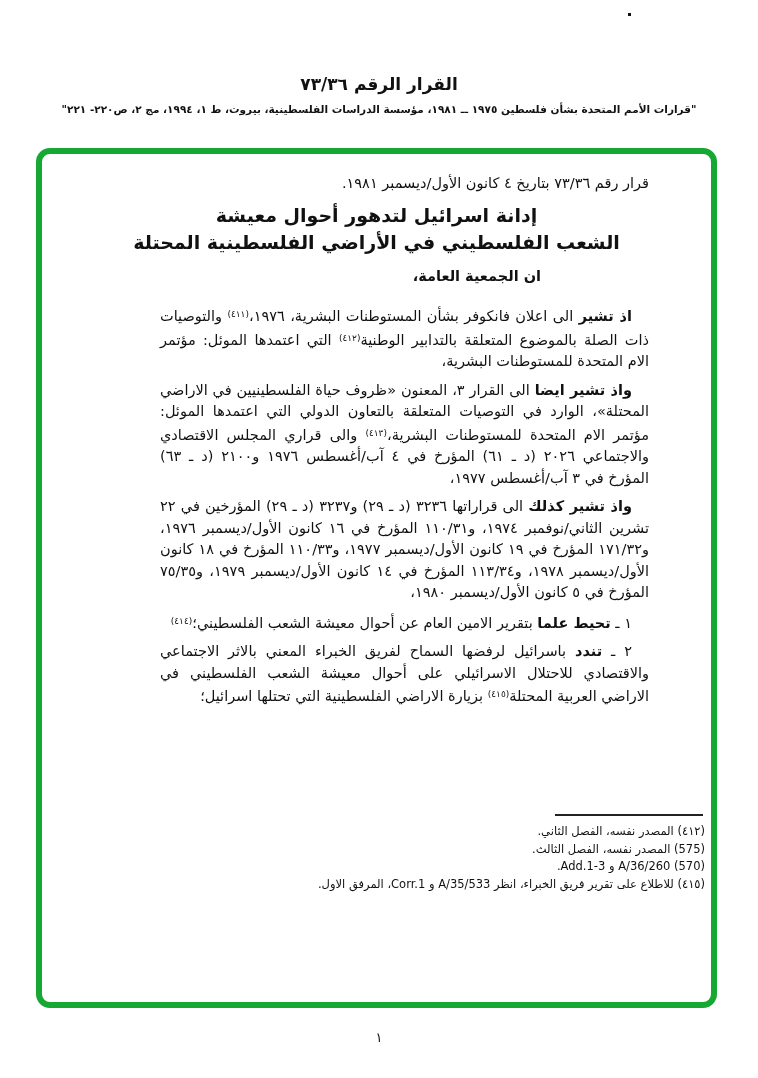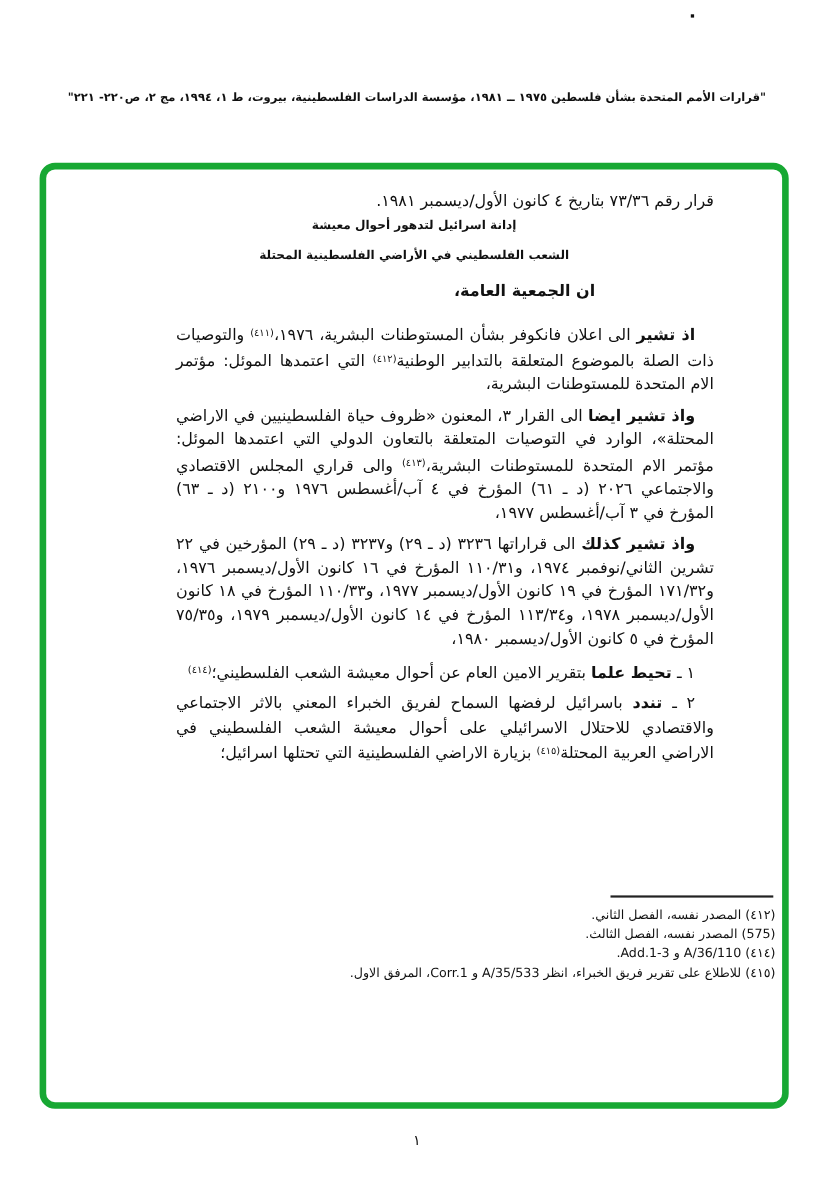--- a/index.html
+++ b/index.html
@@ -15,21 +15,21 @@
   .page-header .source{margin-top:9px;font-size:10.5px;font-weight:bold;}
   
   .frame{
     position:absolute;left:36px;top:148px;width:681px;height:860px;
     box-sizing:border-box;border:6px solid #000000;border-radius:14px;
     background:#ffffff;
   }
   .frame-inner{position:absolute;inset:0;direction:rtl;}
   
   .res-line{margin:21px 62px 0 118px;text-align:right;font-size:14.5px;}
-  .subject{text-align:center;font-weight:bold;font-size:11px;line-height:27px;}
+  .subject{margin-top:11px;text-align:center;font-weight:bold;font-size:19px;line-height:27px;}
   .body-col{padding:0 62px 0 118px;}
   .opening{margin-top:12px;font-weight:bold;font-size:14.5px;text-indent:108px;}
   .para{
     margin:0 0 7px;font-size:14.5px;line-height:21.5px;
     text-align:justify;text-align-last:right;direction:rtl;text-indent:17px;
   }
   .paras{margin-top:20px;}
   .b{font-weight:bold;}
   .fnref{font-size:9px;vertical-align:4px;}
   
@@ -42,20 +42,21 @@
   
   .page-num{position:absolute;top:1030px;left:0;width:758px;text-align:center;font-size:13px;}
   .speck{position:absolute;left:628px;top:13px;width:3px;height:3px;background:#111;}
 </style>
 </head>
 <body style="background: rgb(255, 255, 255); color: rgb(17, 17, 17);">
 
 <div class="speck"></div>
 
 <div class="page-header">
+  <div class="title">القرار الرقم ٧٣/٣٦</div>
   <div class="source">"قرارات الأمم المتحدة بشأن فلسطين ١٩٧٥ ــ ١٩٨١، مؤسسة الدراسات الفلسطينية، بيروت، ط ١، ١٩٩٤، مج ٢، ص٢٢٠- ٢٢١"</div>
 </div>
 
 <div class="frame" style="border-color: rgb(23, 168, 51);">
   <div class="frame-inner">
 
     <div class="res-line">قرار رقم ٧٣/٣٦ بتاريخ ٤ كانون الأول/ديسمبر ١٩٨١.</div>
 
     <div class="subject">
       <div>إدانة اسرائيل لتدهور أحوال معيشة</div>
@@ -70,20 +71,20 @@
         <p class="para"><span class="b">واذ تشير كذلك</span><span> الى قراراتها ٣٢٣٦ (د ـ ٢٩) و٣٢٣٧ (د ـ ٢٩) المؤرخين في ٢٢ تشرين الثاني/نوفمبر ١٩٧٤، و١١٠/٣١ المؤرخ في ١٦ كانون الأول/ديسمبر ١٩٧٦، و١٧١/٣٢ المؤرخ في ١٩ كانون الأول/ديسمبر ١٩٧٧، و١١٠/٣٣ المؤرخ في ١٨ كانون الأول/ديسمبر ١٩٧٨، و١١٣/٣٤ المؤرخ في ١٤ كانون الأول/ديسمبر ١٩٧٩، و٧٥/٣٥ المؤرخ في ٥ كانون الأول/ديسمبر ١٩٨٠،</span></p>
         <p class="para"><span>١ ـ </span><span class="b">تحيط علما</span><span> بتقرير الامين العام عن أحوال معيشة الشعب الفلسطيني؛</span><span class="fnref">(٤١٤)</span></p>
         <p class="para"><span>٢ ـ </span><span class="b">تندد</span><span> باسرائيل لرفضها السماح لفريق الخبراء المعني بالاثر الاجتماعي والاقتصادي للاحتلال الاسرائيلي على أحوال معيشة الشعب الفلسطيني في الاراضي العربية المحتلة</span><span class="fnref">(٤١٥)</span><span> بزيارة الاراضي الفلسطينية التي تحتلها اسرائيل؛</span></p>
       </div>
     </div>
 
     <div class="footnotes">
       <div class="fn-sep"></div>
       <p class="fn"><span>(٤١٢) المصدر نفسه، الفصل الثاني.</span></p>
       <p class="fn"><span>(575) المصدر نفسه، الفصل الثالث.</span></p>
-      <p class="fn"><span>(٤١٤) A/36/110 و Add.1-3.</span></p>
+      <p class="fn"><span>(570) A/36/260 و Add.1-3.</span></p>
       <p class="fn"><span>(٤١٥) للاطلاع على تقرير فريق الخبراء، انظر A/35/533 و Corr.1، المرفق الاول.</span></p>
     </div>
 
   </div>
 </div>
 
 <div class="page-num">١</div>
 
 </body></html>

